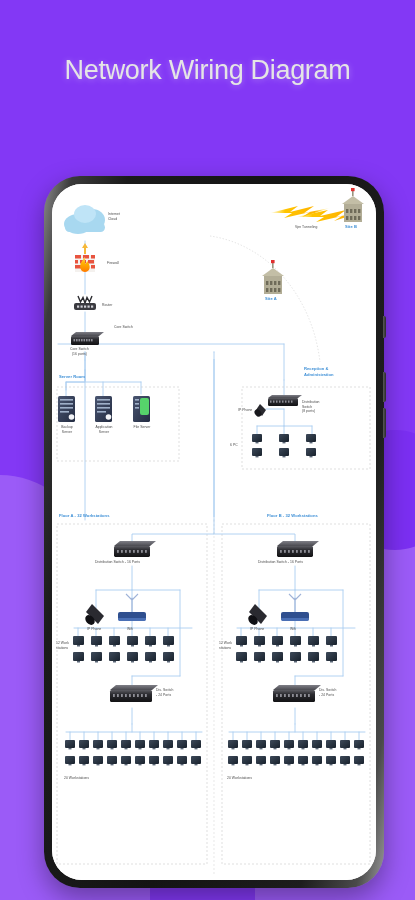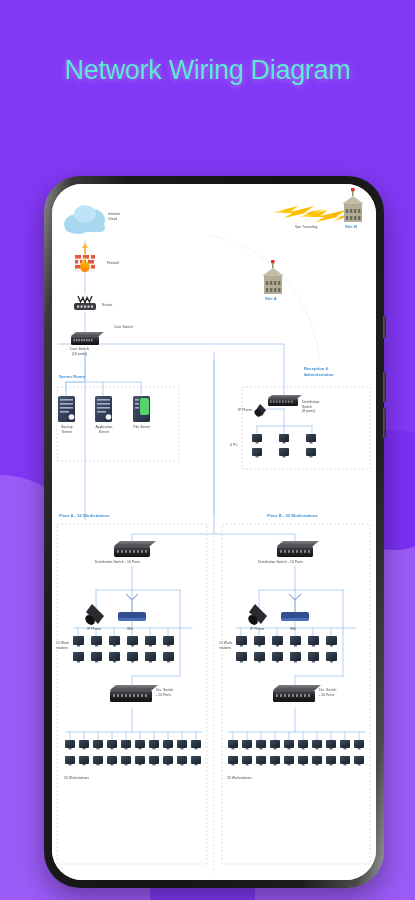--- a/index.html
+++ b/index.html
@@ -22,21 +22,21 @@
   }
   #bg-circle-right {
     position:absolute; right:-40px; top:430px;
     width:120px; height:120px; border-radius:50%;
     background:#7b2ff2; pointer-events:none;
   }
 
   
   #page-title {
     position:absolute; top:55px; left:0; width:415px;
-    text-align:center; color:#5eead4;
+    text-align:center; color:#e5e5e5;
     font-size:27px; font-weight:400; letter-spacing:-0.3px;
     text-shadow:0 1px 6px rgba(255,255,255,.35);
   }
 
   
   #phone-frame {
     position:absolute; left:44px; top:176px;
     width:340px; height:712px;
     border-radius:36px;
     background:linear-gradient(100deg,#8d8d8d 0%,#3a3a3a 6%,#1b1b1b 18%,#141414 50%,#1d1d1d 82%,#4a4a4a 94%,#9a9a9a 100%);

